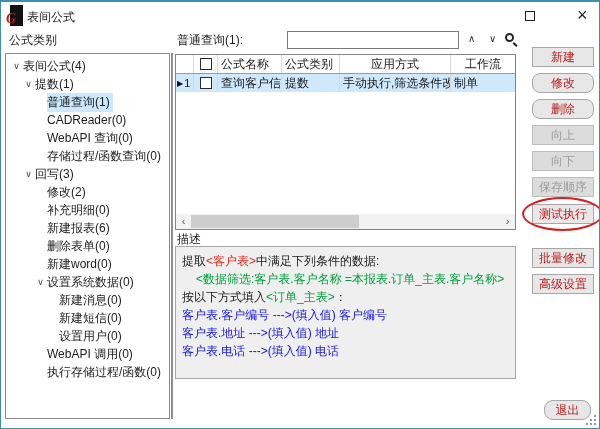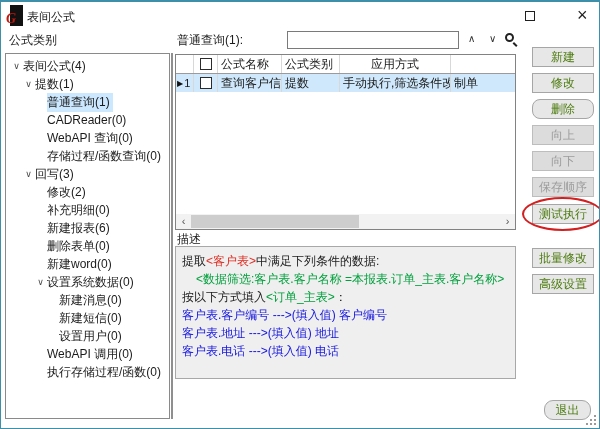--- a/index.html
+++ b/index.html
@@ -67,25 +67,25 @@
   .lbl-desc { position:absolute; left:176px; top:229px; }
   .descbox { position:absolute; left:174px; top:244px; width:341px; height:133px;
              background:#efefef; border:1px solid #a8a8a8; padding:5px 6px; line-height:18px;
              font-size:12px; overflow:hidden; }
   .dline { white-space:nowrap; }
   .indent { margin-left:14px; }
   .t-red { color:#E02B20; } .t-green { color:#00A03C; } .t-blue { color:#1616E0; }
 
   
   .sbtn { position:absolute; left:531px; width:62px; height:20px; background:#e7e7e7;
-          border:1px solid #a6a6a6; font-size:12px; color:#4d7c0f;
+          border:1px solid #a6a6a6; font-size:12px; color:#b91c1c;
           display:flex; align-items:center; justify-content:center; cursor:default;
           font-family:"Liberation Sans","DejaVu Sans",sans-serif; }
   .sbtn.disabled { background:#dcdcdc; color:#9c9c9c; border-color:#bdbdbd; }
-  .b-new{top:45px;} .b-mod{top:71px;} .b-del{top:97px;border-radius:8px;} .b-up{top:123px;} .b-dn{top:149px;}
+  .b-new{top:45px;} .b-mod{top:71px;border-radius:8px;} .b-del{top:97px;border-radius:8px;} .b-up{top:123px;} .b-dn{top:149px;}
   .b-save{top:175px;} .b-test{top:202px;} .b-batch{top:246px;} .b-adv{top:272px;text-align:right;}
   .b-exit{ top:398px; left:543px; width:47px;border-radius:9px; }
   .redcircle { position:absolute; left:521px; top:195px; width:81px; height:34px;
                border:2px solid #d31f1f; border-radius:50%; pointer-events:none; }
 
   .grip { position:absolute; right:3px; bottom:3px; }
 </style>
 </head>
 <body>
 
@@ -187,20 +187,21 @@
 
   <div class="grid">
     <div class="ghead">
       <span class="gc c0"></span>
       <span class="gc c1">
           <span class="cb"></span>
         </span>
       <span class="gc c2">公式名称</span>
       <span class="gc c3">公式类别</span>
       <span class="gc c4">应用方式</span>
+      <span class="gc c5">工作流</span>
     </div>
     <div class="grow">
       <span class="gc c0">
           <span class="rowmark">▶</span>
           <span class="rownum">1</span>
         </span>
       <span class="gc c1">
           <span class="cb"></span>
         </span>
       <span class="gc c2">查询客户信息</span>

